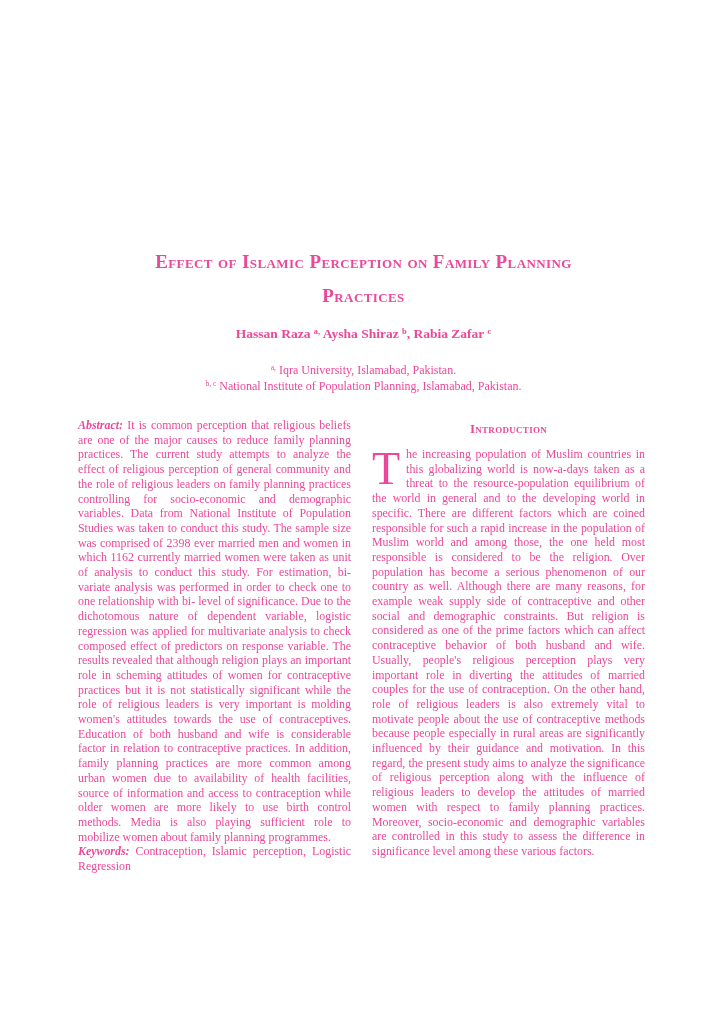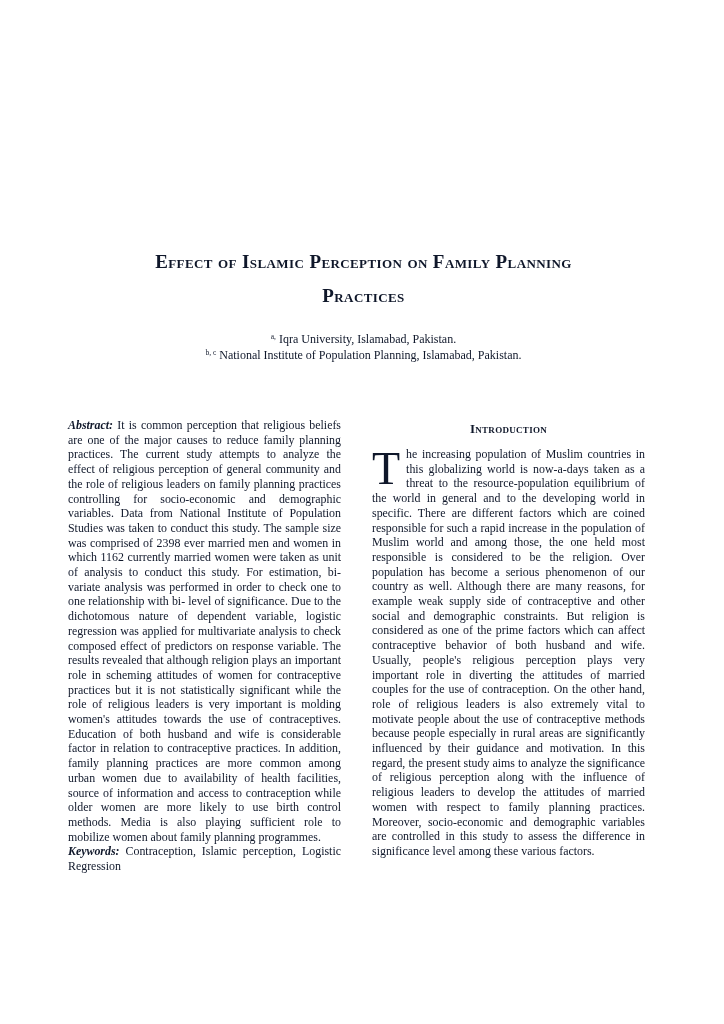--- a/index.html
+++ b/index.html
@@ -3,21 +3,21 @@
 <meta charset="utf-8">
 <style>
   html, body { margin: 0; padding: 0; background: #e8e8e8; }
   .page {
     position: relative;
     width: 724px;
     height: 1024px;
     margin: 0 auto;
     background: #ffffff;
     font-family: "Liberation Serif", serif;
-    color: #0f172a;
+    color: #ec4899;
     overflow: hidden;
   }
 
   
   .header {
     position: absolute;
     left: 82px;
     top: 245px;
     width: 563px;
     text-align: center;
@@ -53,21 +53,21 @@
   }
   .pub {
     margin-top: 10px;
     font-size: 9.5px;
     line-height: 11.5px;
   }
 
   
   .col-left {
     position: absolute;
-    left: 68px;
+    left: 78px;
     top: 418px;
     width: 273px;
   }
   .col-right {
     position: absolute;
     left: 372px;
     top: 418px;
     width: 273px;
   }
   .body-text {
@@ -101,20 +101,21 @@
 <body>
 
 <div class="page">
 
   <div class="header">
     <div class="title">
       <div>Effect of Islamic Perception on Family Planning</div>
       <div>Practices</div>
     </div>
 
+    <div class="authors"><span>Hassan Raza </span><span class="sup">a,</span><span> Aysha Shiraz </span><span class="sup">b</span><span>, Rabia Zafar </span><span class="sup">c</span></div>
 
     <div class="affils">
       <div><span class="sup">a,</span><span> Iqra University, Islamabad, Pakistan.</span></div>
       <div><span class="sup">b, c</span><span> National Institute of Population Planning, Islamabad, Pakistan.</span></div>
     </div>
 
   </div>
 
   <div class="col-left">
     <div class="body-text"><span class="lead-label">Abstract:</span><span> It is common perception that religious beliefs are one of the major causes to reduce family planning practices. The current study attempts to analyze the effect of religious perception of general community and the role of religious leaders on family planning practices controlling for socio-economic and demographic variables. Data from National Institute of Population Studies was taken to conduct this study. The sample size was comprised of 2398 ever married men and women in which 1162 currently married women were taken as unit of analysis to conduct this study. For estimation, bi-variate analysis was performed in order to check one to one relationship with bi- level of significance. Due to the dichotomous nature of dependent variable, logistic regression was applied for multivariate analysis to check composed effect of predictors on response variable. The results revealed that although religion plays an important role in scheming attitudes of women for contraceptive practices but it is not statistically significant while the role of religious leaders is very important is molding women's attitudes towards the use of contraceptives. Education of both husband and wife is considerable factor in relation to contraceptive practices. In addition, family planning practices are more common among urban women due to availability of health facilities, source of information and access to contraception while older women are more likely to use birth control methods. Media is also playing sufficient role to mobilize women about family planning programmes.</span></div>

